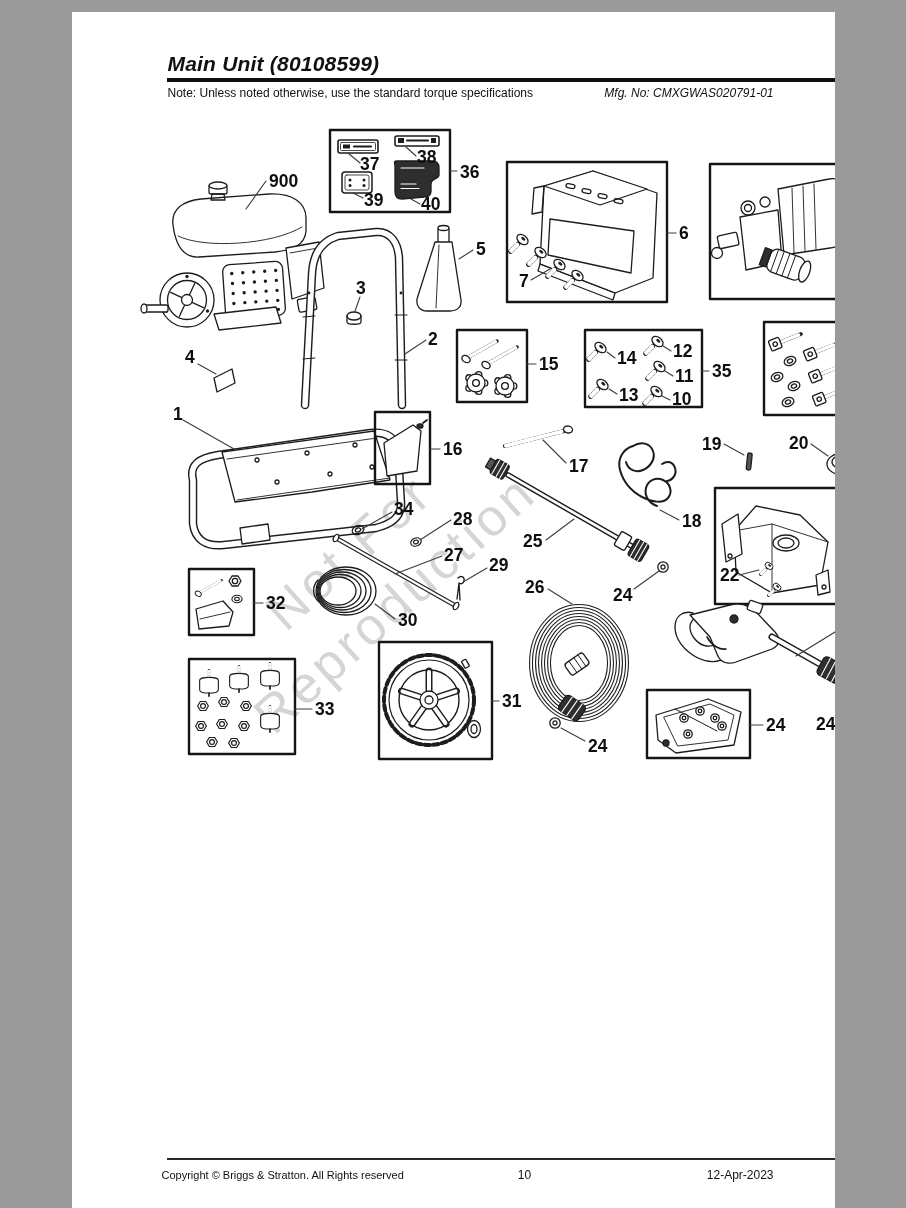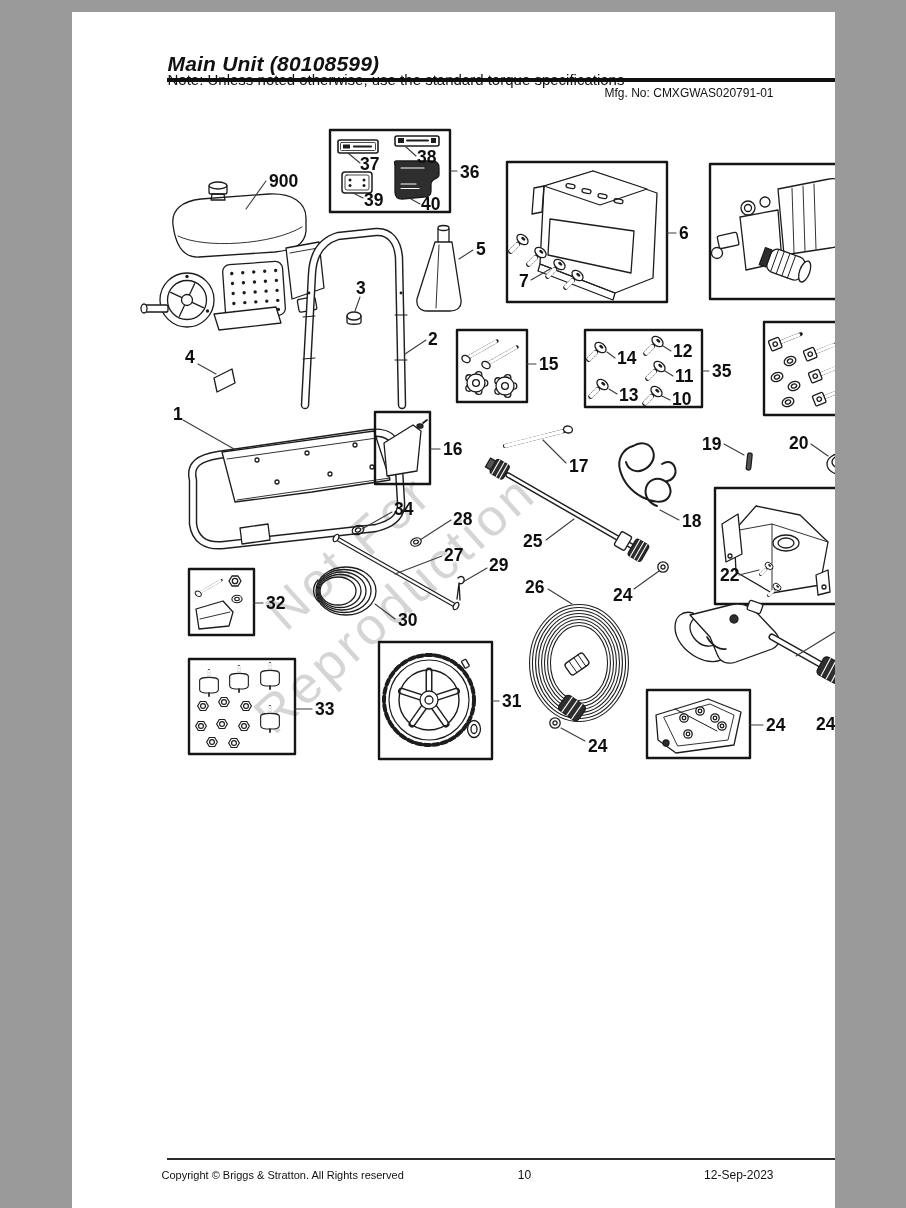--- a/index.html
+++ b/index.html
@@ -1,22 +1,22 @@
 <!DOCTYPE html>
 <html><head>
 <meta charset="utf-8">
 <style>
   html,body{margin:0;padding:0;background:#9a9a9a;}
   .page{position:relative;width:763px;height:1208px;margin:12px auto;background:#ffffff;
         font-family:"Liberation Sans",sans-serif;color:#111;overflow:hidden;}
   .abs{position:absolute;}
   .hdr-title{left:96px;top:40px;font-style:italic;font-weight:bold;font-size:21px;letter-spacing:0.2px;}
   .hdr-rule{left:95px;top:66px;width:751px;height:4px;background:#101010;}
-  .hdr-note{left:96px;top:59px;font-size:15px;}
-  .hdr-mfg{right:61px;top:74px;font-size:12px;}
+  .hdr-note{left:96px;top:74px;font-size:12px;}
+  .hdr-mfg{right:61px;top:74px;font-size:12px;font-style:italic;}
   .ftr-rule{left:95px;top:1146px;width:751px;height:2px;background:#2a2a2a;}
   .ftr-copy{left:90px;top:1157px;font-size:11px;}
   .ftr-page{left:0;top:1156px;width:906px;text-align:center;font-size:12px;}
   .ftr-date{right:61px;top:1156px;font-size:12px;}
   .wm{left:0;top:497px;width:600px;transform:rotate(-42deg);
       color:rgba(125,125,125,0.32);font-size:52px;letter-spacing:4px;
       text-align:center;line-height:1.33;white-space:nowrap;pointer-events:none;}
   svg.diagram{position:absolute;left:0;top:0;width:906px;height:1208px;}
   .ln{stroke:#1c1c1c;fill:none;stroke-width:1.3;stroke-linecap:round;stroke-linejoin:round;}
   .pbox{stroke:#151515;stroke-width:2.4;fill:none;}
@@ -607,15 +607,15 @@
         <path class="ld" d="M678,713 L691,713"></path>
         <text class="co" x="694" y="719">24</text>
       </g>
 
     </g>
   </svg>
 
   <div class="abs ftr-rule"></div>
   <div class="abs ftr-copy">Copyright © Briggs &amp; Stratton. All Rights reserved</div>
   <div class="abs ftr-page">10</div>
-  <div class="abs ftr-date">12-Sep-2023</div>
+  <div class="abs ftr-date">12-Apr-2023</div>
 
 </div>
 
 </body></html>

